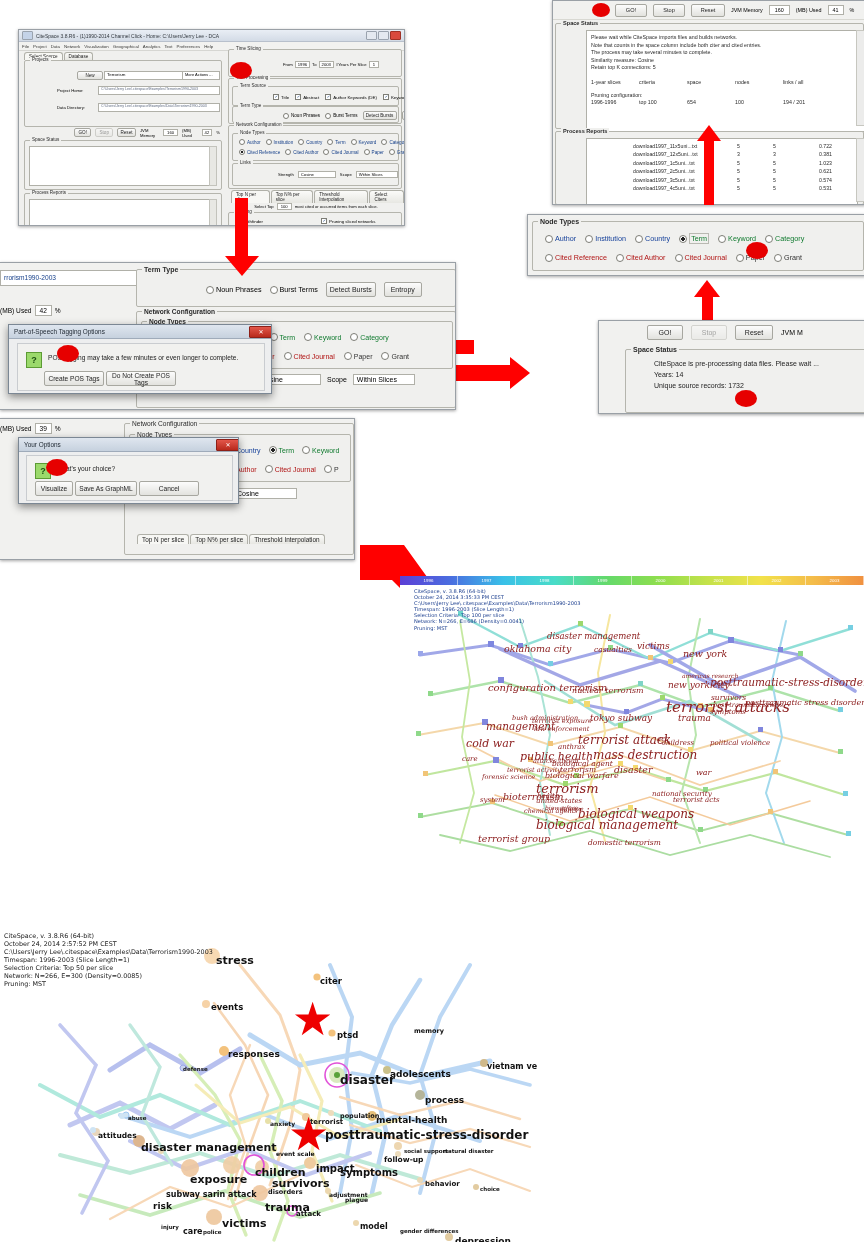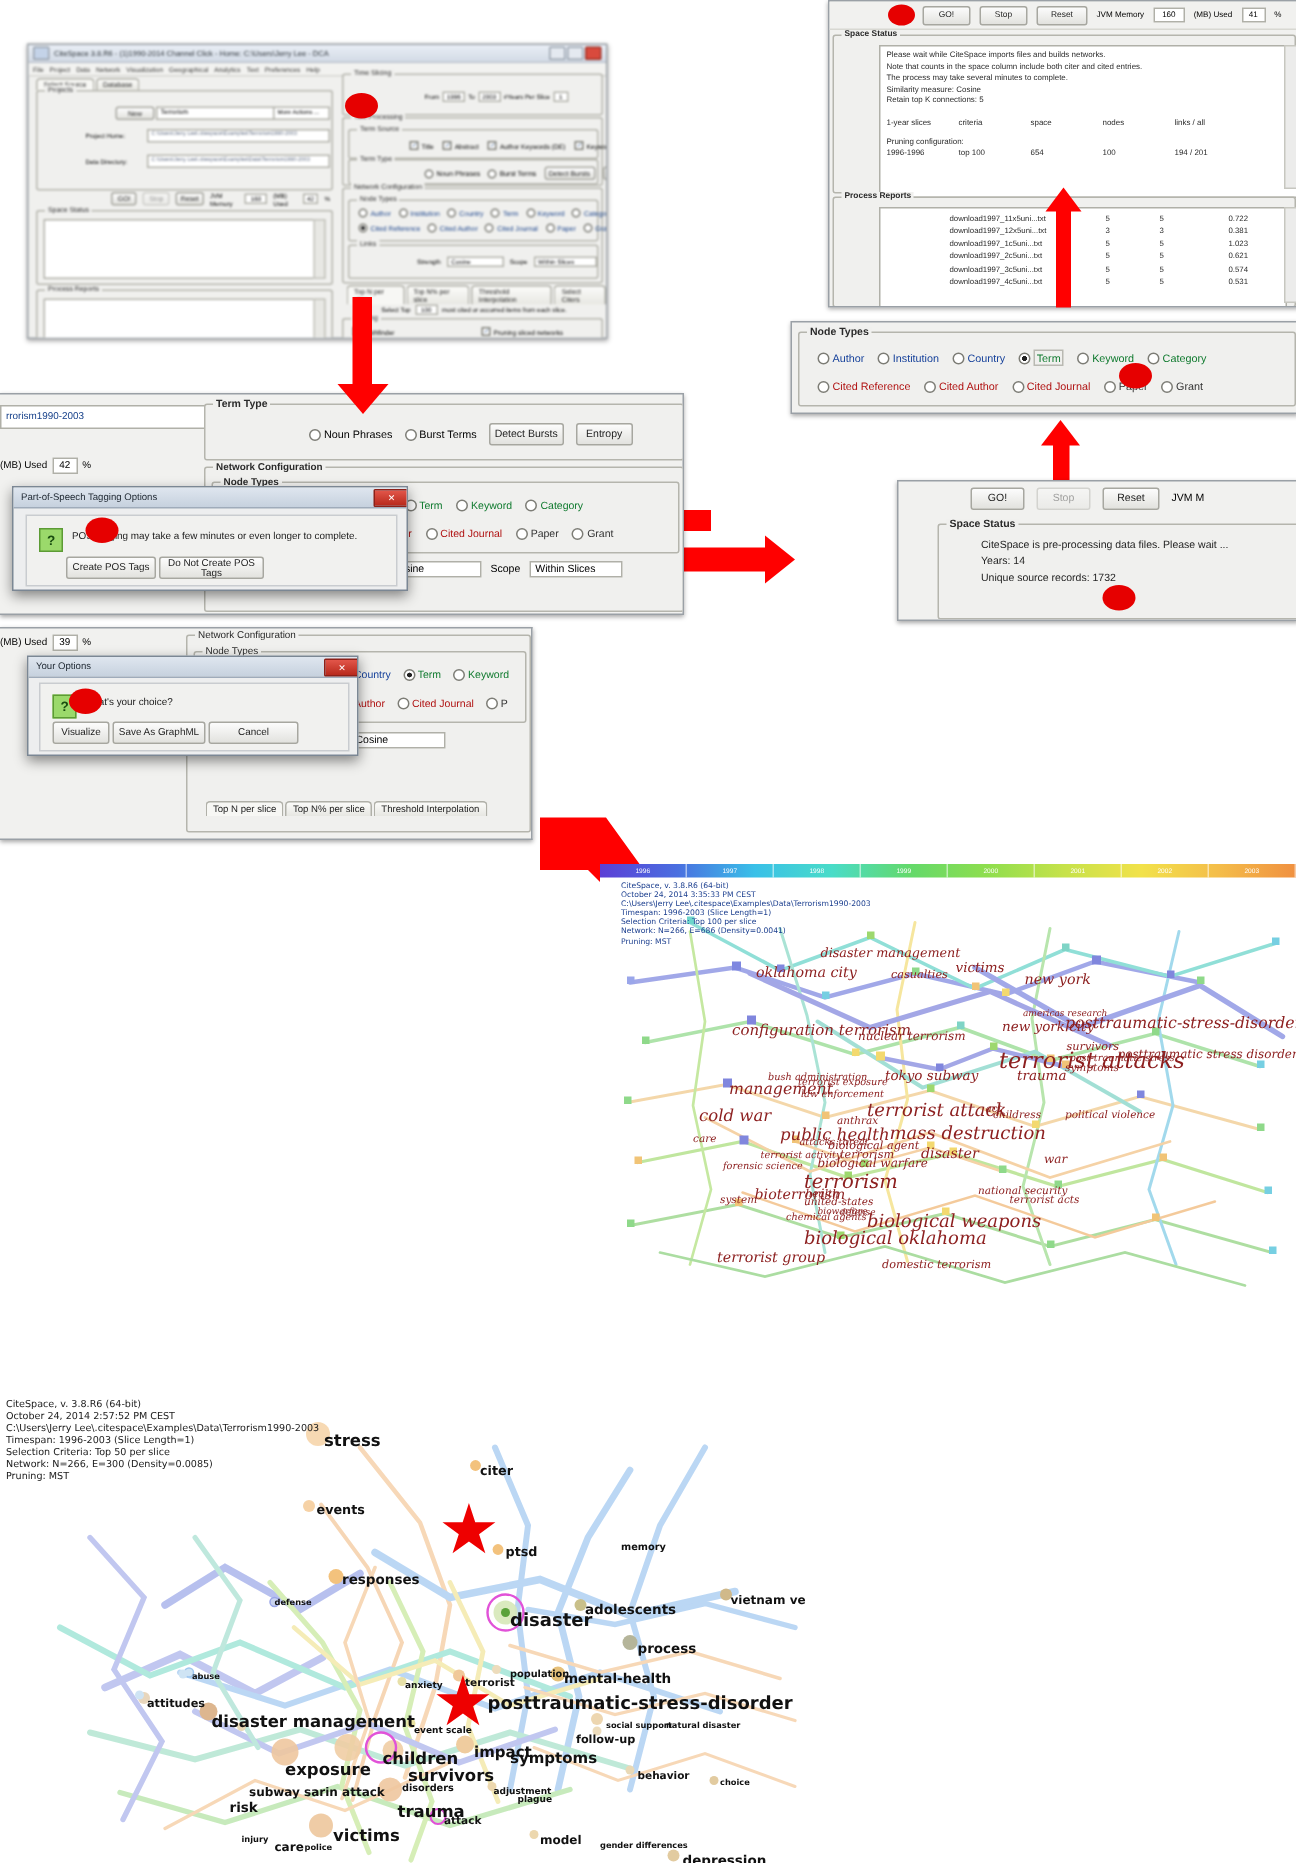--- a/index.html
+++ b/index.html
@@ -761,21 +761,21 @@
       <div class="nlabel" style="left: 103px; top: 206px; font-size: 9.5px;">bioterrorism</div>
       <div class="nlabel" style="left: 137px; top: 207px; font-size: 7px;">health</div>
       <div class="nlabel" style="left: 252px; top: 205px; font-size: 7px;">national security</div>
       <div class="nlabel" style="left: 273px; top: 211px; font-size: 7px;">terrorist acts</div>
       <div class="nlabel" style="left: 80px; top: 211px; font-size: 7px;">system</div>
       <div class="nlabel" style="left: 136px; top: 212px; font-size: 7px;">united-states</div>
       <div class="nlabel" style="left: 145px; top: 219px; font-size: 6px;">biowarfare</div>
       <div class="nlabel" style="left: 124px; top: 222px; font-size: 6.5px;">chemical agents</div>
       <div class="nlabel" style="left: 160px; top: 220px; font-size: 6px;">defense</div>
       <div class="nlabel" style="left: 178px; top: 222px; font-size: 12px;">biological weapons</div>
-      <div class="nlabel" style="left: 136px; top: 233px; font-size: 12px;">biological oklahoma</div>
+      <div class="nlabel" style="left: 136px; top: 233px; font-size: 12px;">biological management</div>
       <div class="nlabel" style="left: 78px; top: 248px; font-size: 9.5px;">terrorist group</div>
       <div class="nlabel" style="left: 188px; top: 253px; font-size: 7.5px;">domestic terrorism</div>
     </div>
 </div>
 
 <div class="netbox" style="left:0px;top:925px;width:560px;height:317px;">
   <svg width="560" height="317">
     <g fill="none" stroke-linecap="round" opacity="0.7">
       <path d="M110,145 L150,120 L200,148 L240,124" stroke="#9aa6e8" stroke-width="5"></path>
       <path d="M70,200 L120,178 L170,204 L215,180" stroke="#a8b0ea" stroke-width="5"></path>

